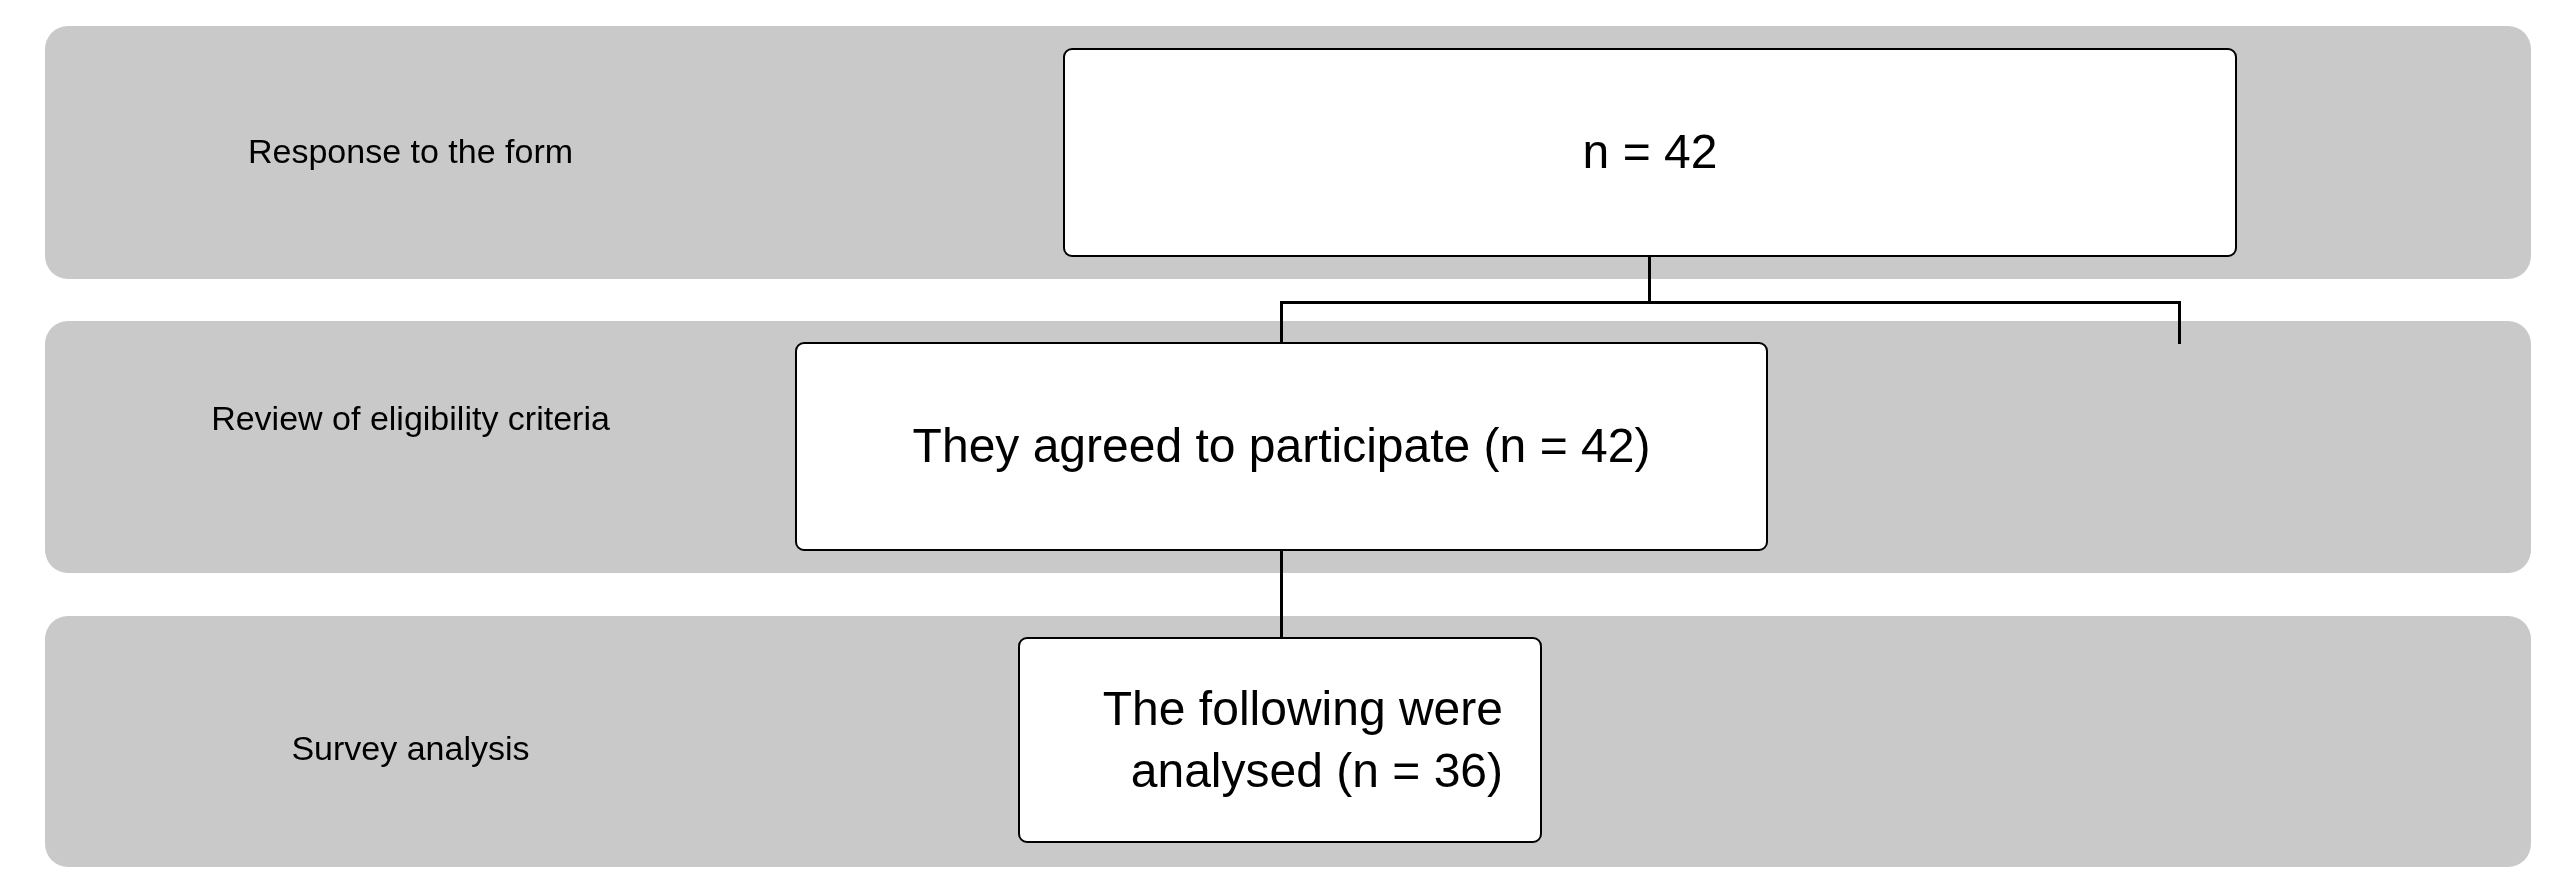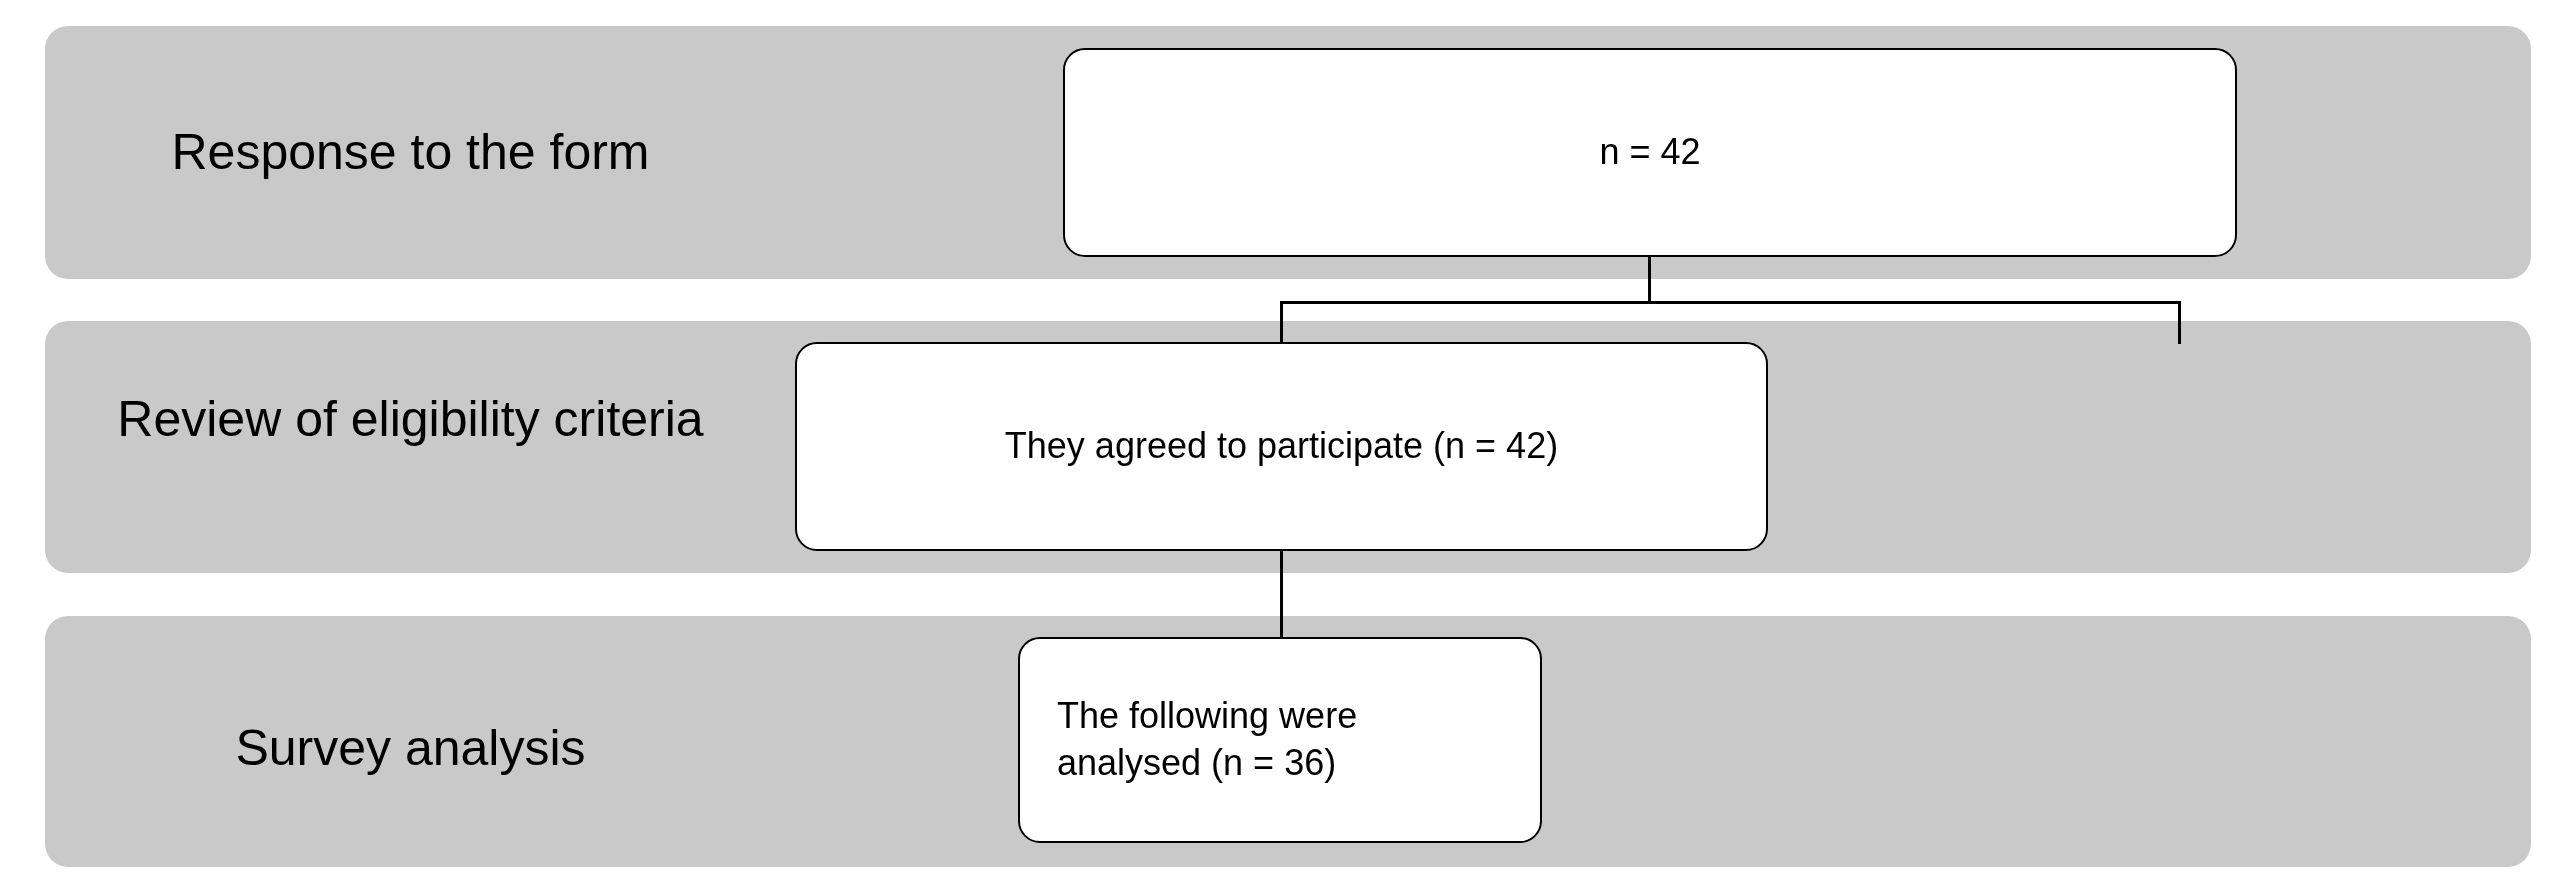--- a/index.html
+++ b/index.html
@@ -28,38 +28,38 @@
   .band-3 { top: 616px; height: 251px; }
 
   .stage-label {
     position: absolute;
     left: 93px;
     width: 635px;
     display: flex;
     align-items: center;
     justify-content: center;
     text-align: center;
-    font-size: 50px;
+    font-size: 34px;
     line-height: 1.22;
     color: #000000;
   }
   .stage-label.l1 { top: 25.6px;  height: 253px; }
   .stage-label.l2 { top: 321px; height: 196px; }
   .stage-label.l3 { top: 616px; height: 265px; }
 
   .node {
     position: absolute;
     background: #ffffff;
     border: 2.3px solid #000000;
-    border-radius: 22px;
+    border-radius: 9px;
     display: flex;
     align-items: center;
     justify-content: center;
-    text-align: left;
-    font-size: 36px;
+    text-align: right;
+    font-size: 48px;
     line-height: 1.3;
     box-sizing: border-box;
   }
   .node-total    { left: 1063px; top: 48px;  width: 1174px; height: 209px; padding: 7.7px 46px; }
   .node-agreed   { left: 795px; top: 342px; width: 973px; height: 209px; padding: 12px 31px; }
   .node-excluded { left: 1854px; top: 342px; width: 658px;  height: 211px; padding: 7.7px 29px; }
   .node-analysed { left: 1018px; top: 637px; width: 524px;  height: 206px; padding: 10px 37px; }
 
   .connector {
     position: absolute;

